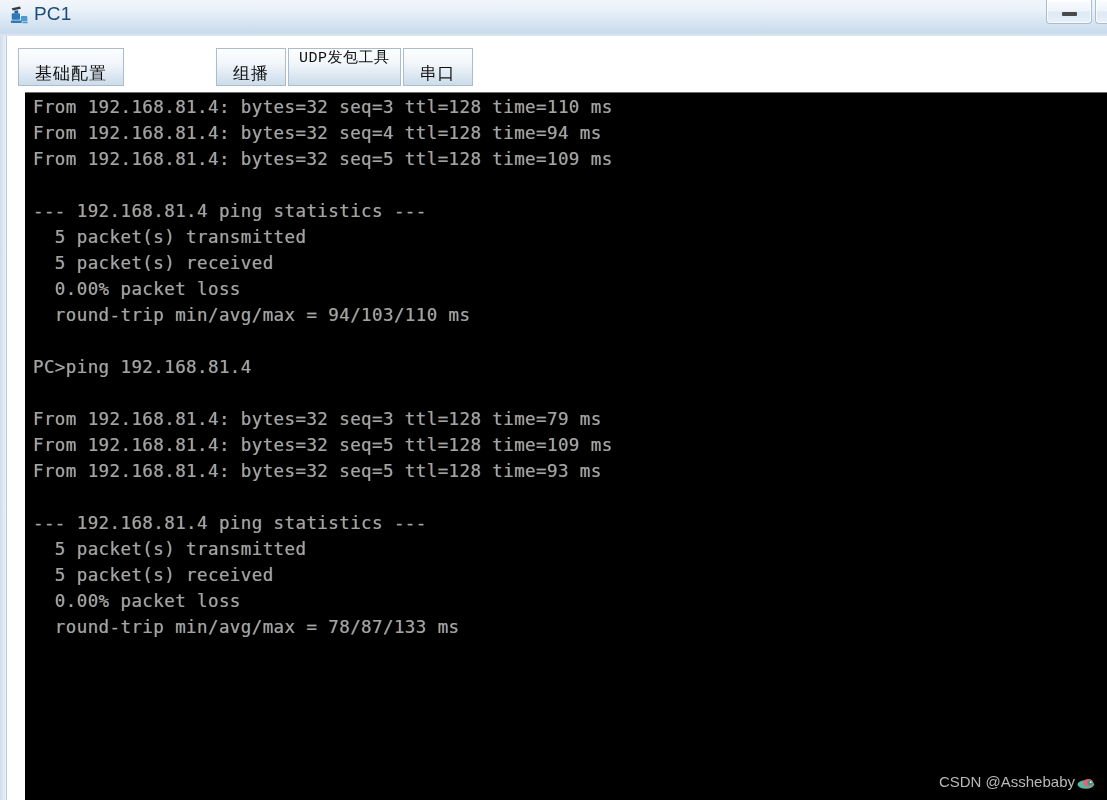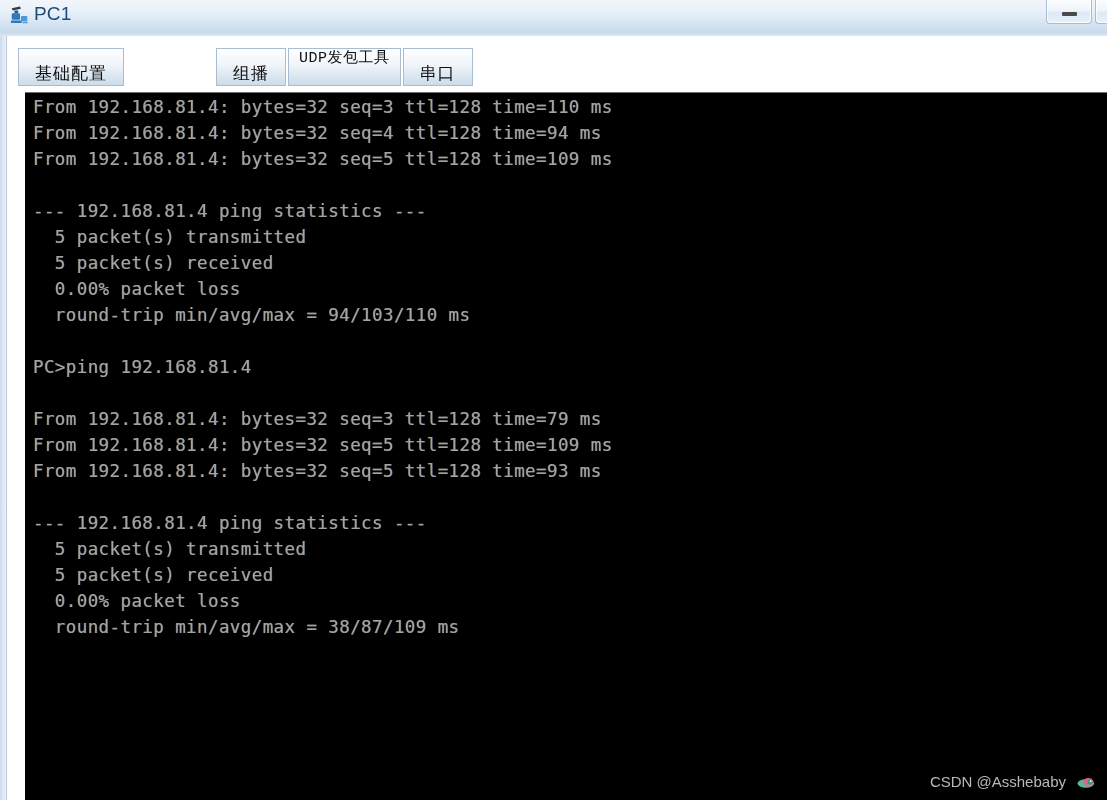--- a/index.html
+++ b/index.html
@@ -185,21 +185,22 @@
     text-shadow: 0.5px 0 0 rgba(120,160,210,0.45), -0.5px 0 0 rgba(200,140,60,0.35);
   }
   .term-line.blank { color: transparent; }
 
   
   .watermark {
     position: absolute;
     right: 12px;
     bottom: 10px;
     display: flex;
-    gap: 9px;
+    align-items: center;
+    gap: 0;
   }
   .watermark-text {
     font-family: "Liberation Sans", sans-serif;
     font-size: 15px;
     color: #b9b9b9;
     white-space: nowrap;
   }
   .watermark-icon {
     width: 20px;
     height: 16px;
@@ -272,21 +273,21 @@
           <div class="term-line">PC&gt;ping 192.168.81.4</div>
           <div class="term-line blank">&nbsp;</div>
           <div class="term-line">From 192.168.81.4: bytes=32 seq=3 ttl=128 time=79 ms</div>
           <div class="term-line">From 192.168.81.4: bytes=32 seq=5 ttl=128 time=109 ms</div>
           <div class="term-line">From 192.168.81.4: bytes=32 seq=5 ttl=128 time=93 ms</div>
           <div class="term-line blank">&nbsp;</div>
           <div class="term-line">--- 192.168.81.4 ping statistics ---</div>
           <div class="term-line">  5 packet(s) transmitted</div>
           <div class="term-line">  5 packet(s) received</div>
           <div class="term-line">  0.00% packet loss</div>
-          <div class="term-line">  round-trip min/avg/max = 38/87/109 ms</div>
+          <div class="term-line">  round-trip min/avg/max = 78/87/133 ms</div>
           <div class="term-line blank">&nbsp;</div>
         </div>
 
       <div class="watermark">
         <span class="watermark-text">CSDN @Asshebaby</span>
         <span class="watermark-icon">
           <svg viewBox="0 0 24 18" width="20" height="16">
             <ellipse cx="13" cy="12" rx="10" ry="5" fill="#57b79a"></ellipse>
             <ellipse cx="16" cy="10" rx="6" ry="4.6" fill="#e8607f"></ellipse>
             <circle cx="18" cy="10" r="3" fill="#2f9e7f"></circle>

